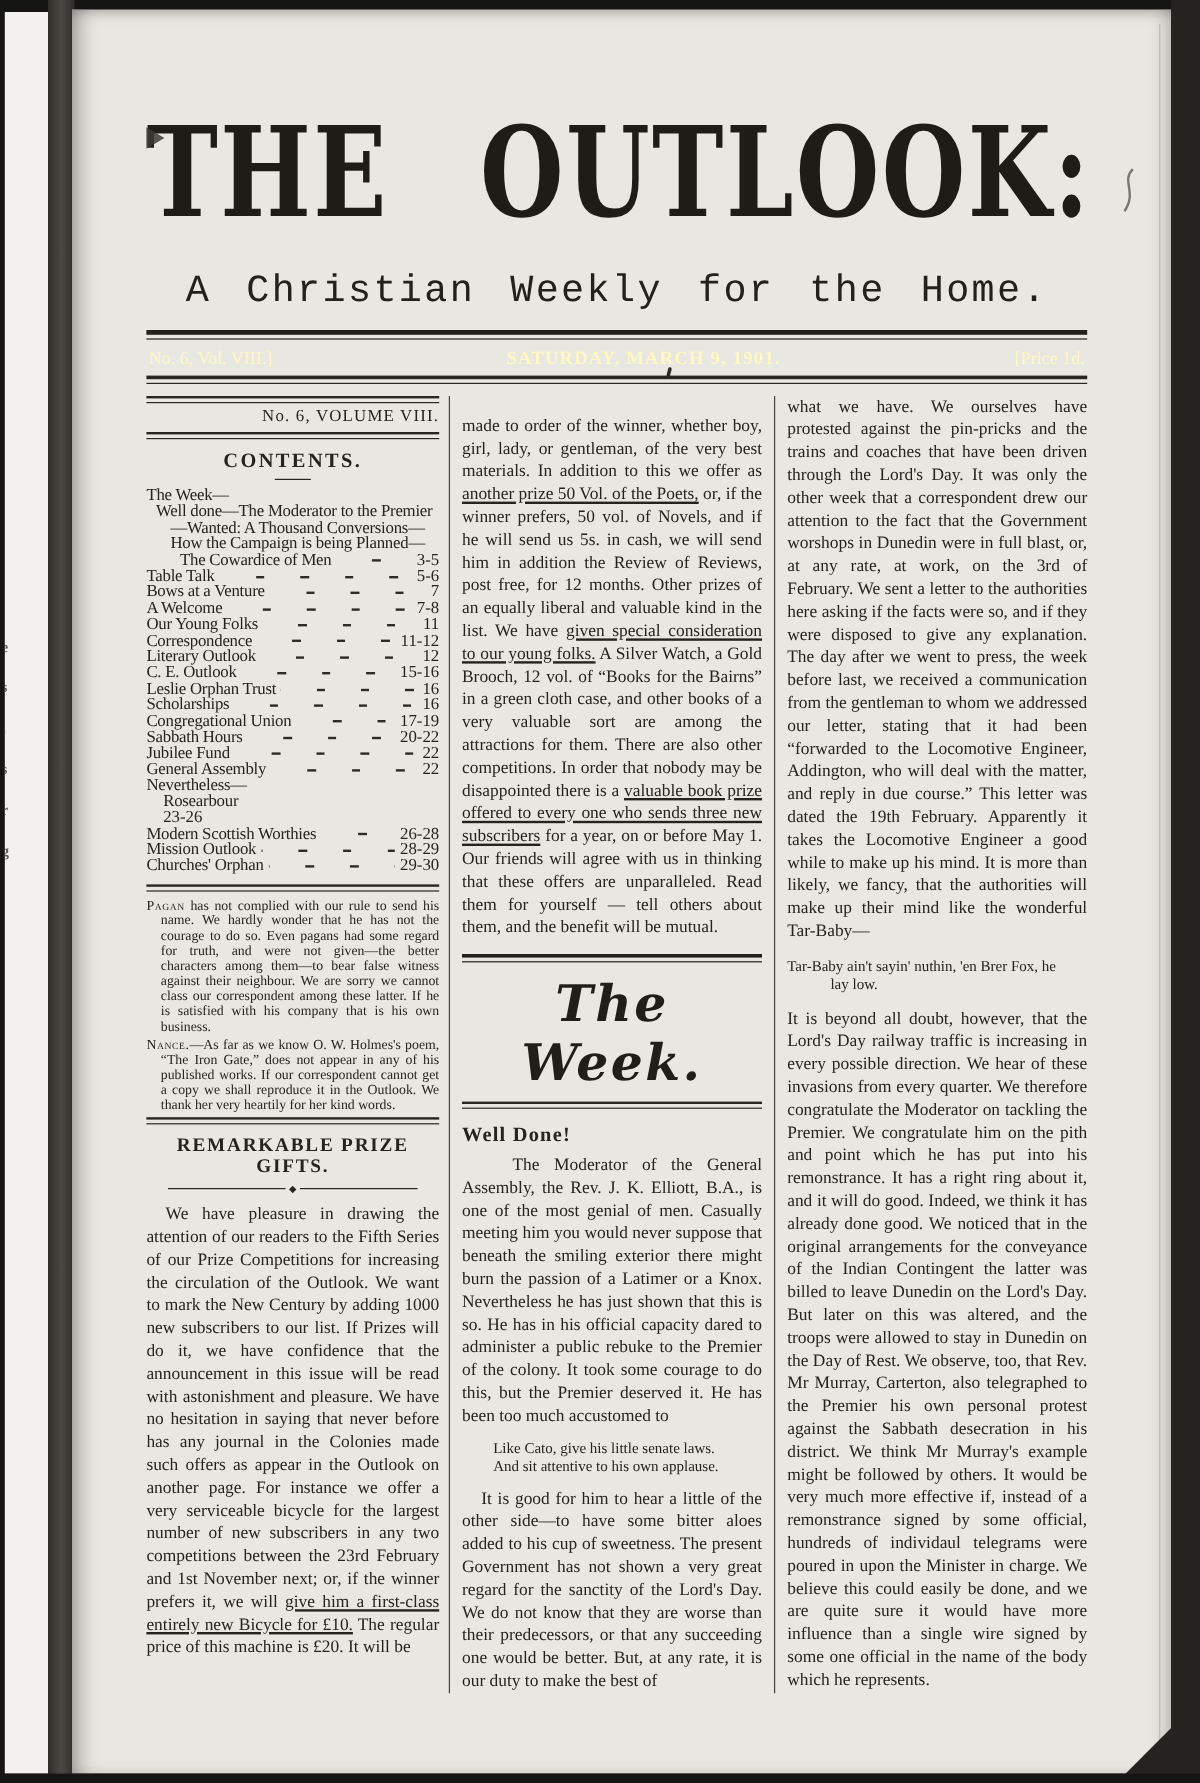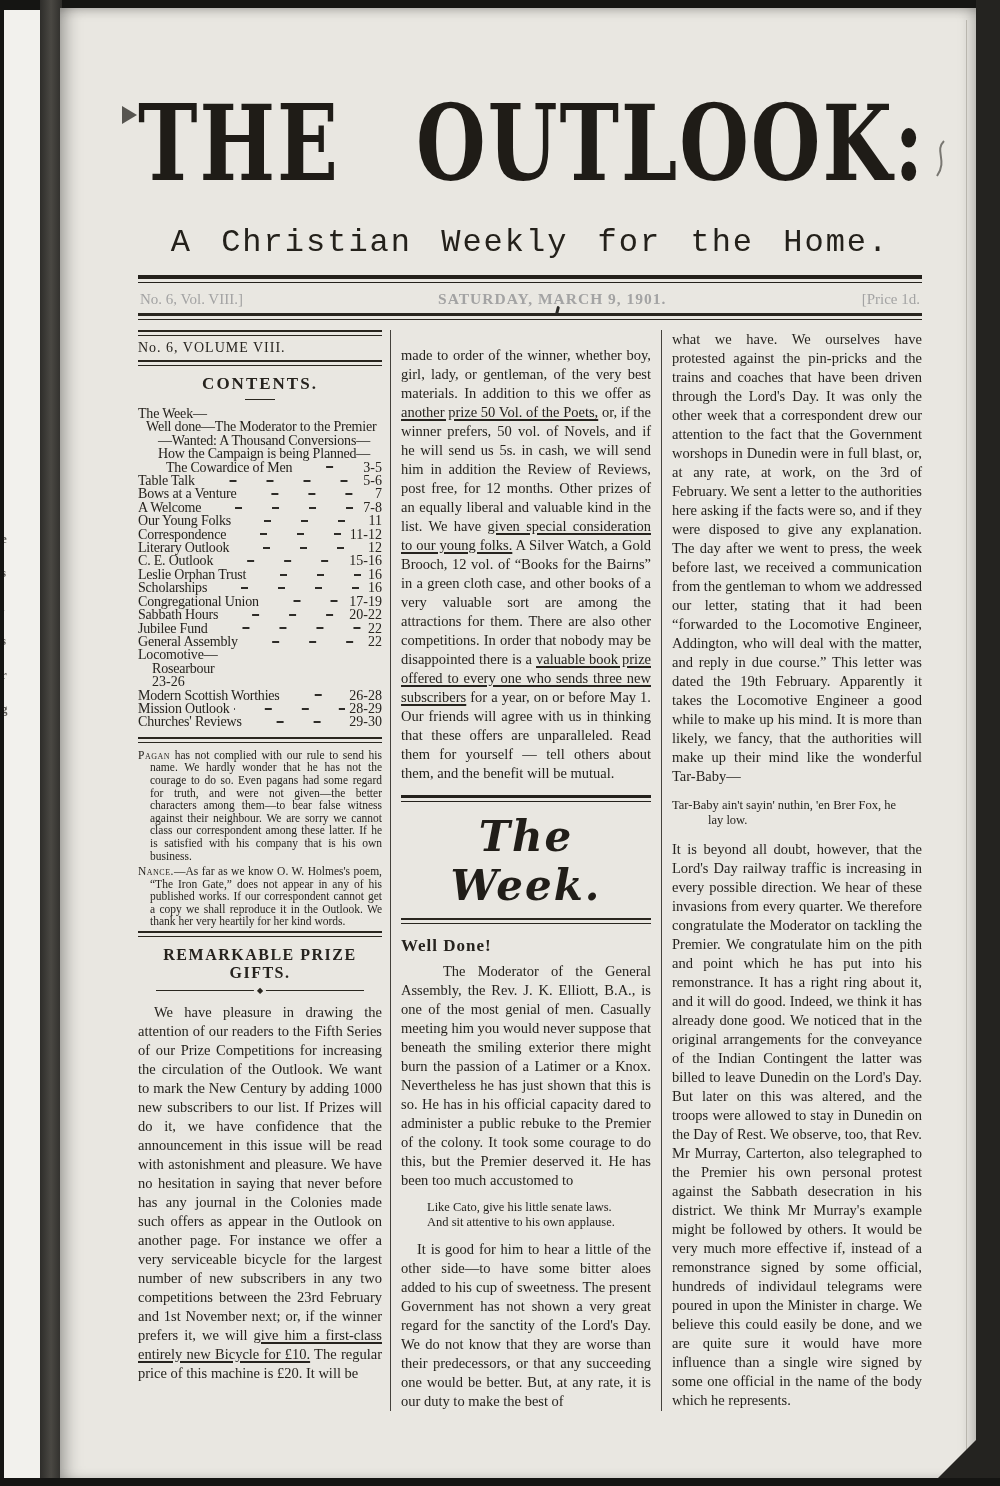--- a/index.html
+++ b/index.html
@@ -24,44 +24,44 @@
               font-size:13px;color:#3c3a36;opacity:.8;line-height:34px;transform:translateX(-3px);}
   .bleed-text span{display:block;}
 
   
   .pen-arrow{position:absolute;left:122px;top:106px;width:0;height:0;opacity:.85;
              border-top:9px solid transparent;border-bottom:9px solid transparent;border-left:15px solid #3d3b36;}
   .pen-squiggle{position:absolute;left:930px;top:138px;opacity:.7;}
   .ink-blot{position:absolute;left:556px;top:306px;width:3px;height:9px;border-radius:2px;
             background:#2b2a26;transform:rotate(14deg);}
 
-  .content{position:absolute;left:138px;top:8px;width:784px;}
+  .content{position:absolute;left:122px;top:8px;width:784px;}
 
   
   .masthead-title{margin-top:84px;text-align:center;font-family:"DejaVu Serif", serif;font-weight:bold;
                   font-size:80px;line-height:1;letter-spacing:2px;word-spacing:46px;color:#1f1c17;
                   transform:scaleY(1.3);transform-origin:center top;white-space:nowrap;}
   .masthead-subtitle{margin-top:52px;text-align:center;font-size:32px;letter-spacing:2px;word-spacing:8px;color:#24211b;font-family:Liberation Mono, monospace;}
   .rule-heavy{margin-top:14px;border-top:4px solid #24211b;border-bottom:1px solid #24211b;height:3px;}
-  .dateline{display:flex;justify-content:space-between;align-items:baseline;padding:7px 2px 5px 2px;font-size:15px;color:#a3a3a3;}
+  .dateline{display:flex;justify-content:space-between;align-items:baseline;padding:7px 2px 5px 2px;font-size:15px;color:#fef9c3;}
   .dateline .date{letter-spacing:1px;font-weight:bold;font-size:15.5px;}
   .rule-db{border-top:3px solid #29261f;border-bottom:1px solid #29261f;height:3px;}
   .rule-db-thin{border-top:2px solid #29261f;border-bottom:1px solid #29261f;height:3px;}
 
   
   .cols{display:flex;margin-top:10px;}
   .col1{width:252px;padding-right:8px;box-sizing:border-box;}
   .col2{width:270px;padding:0 10px;box-sizing:border-box;}
   .col3{width:260px;padding-left:10px;box-sizing:border-box;}
   .divider{width:1px;background:#44413b;}
 
   
   .paper-name{margin-top:2px;text-align:center;font-family:"DejaVu Serif", serif;font-weight:bold;
               font-size:30px;color:#221f1a;}
-  .issue-line{text-align:left;font-size:14px;letter-spacing:1px;padding:4px 0;}
+  .issue-line{text-align:right;font-size:14px;letter-spacing:1px;padding:4px 0;}
   .contents-heading{text-align:center;font-weight:bold;font-size:17px;letter-spacing:2px;margin-top:8px;}
   .contents-dash{width:30px;border-top:1px solid #29261f;margin:5px auto 7px auto;}
   .toc{font-size:14px;line-height:13.4px;}
   .toc-row{display:flex;align-items:baseline;}
   .toc-label{white-space:nowrap;letter-spacing:-0.2px;}
   .toc-fill{flex:1;height:2px;align-self:center;margin:0 4px;
             background:repeating-linear-gradient(90deg,transparent 0 30px,#2e2c28 30px 37px);
             background-position:right center;}
   .toc-row.no-pages .toc-fill{background:none;}
   .toc-pages{white-space:nowrap;}
@@ -236,21 +236,21 @@
               <span class="toc-pages">22</span>
             </div>
 
             <div class="toc-row">
               <span class="toc-label">General Assembly</span>
               <span class="toc-fill"></span>
               <span class="toc-pages">22</span>
             </div>
 
             <div class="toc-row no-pages">
-              <span class="toc-label">Locomotive—</span>
+              <span class="toc-label">Nevertheless—</span>
               <span class="toc-fill"></span>
               <span class="toc-pages"></span>
             </div>
 
             <div class="toc-row" style="padding-left: 14px; flex-direction: column;">
               <span class="toc-label">Rosearbour</span>
               <span class="toc-fill"></span>
               <span class="toc-pages">23-26</span>
             </div>
 
@@ -260,21 +260,21 @@
               <span class="toc-pages">26-28</span>
             </div>
 
             <div class="toc-row">
               <span class="toc-label">Mission Outlook</span>
               <span class="toc-fill"></span>
               <span class="toc-pages">28-29</span>
             </div>
 
             <div class="toc-row">
-              <span class="toc-label">Churches' Reviews</span>
+              <span class="toc-label">Churches' Orphan</span>
               <span class="toc-fill"></span>
               <span class="toc-pages">29-30</span>
             </div>
           </div>
 
         <div class="gap8"></div>
         <div class="rule-db-thin"></div>
 
         <div class="answers">
           <p class="answer-p"><span class="answer-name">Pagan</span><span> has not complied with our rule to send his name.  We hardly wonder that he has not the courage to do so.  Even pagans had some regard for truth, and were not given—the better characters among them—to bear false witness against their neighbour.  We are sorry we cannot class our correspondent among these latter.  If he is satisfied with his company that is his own business.</span></p>

